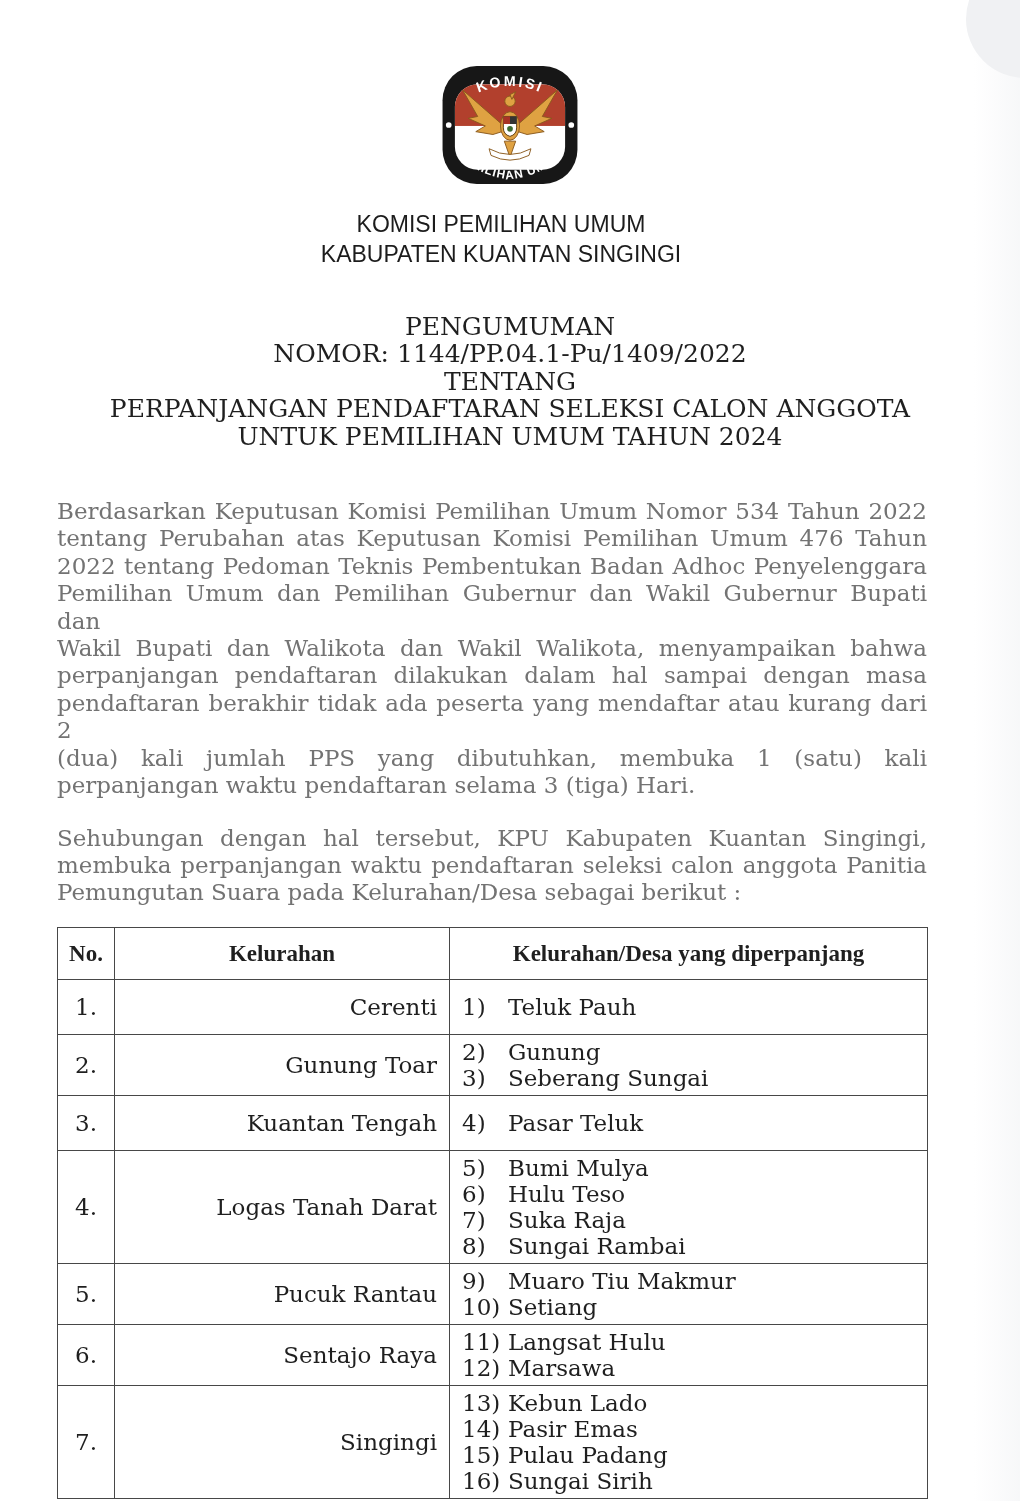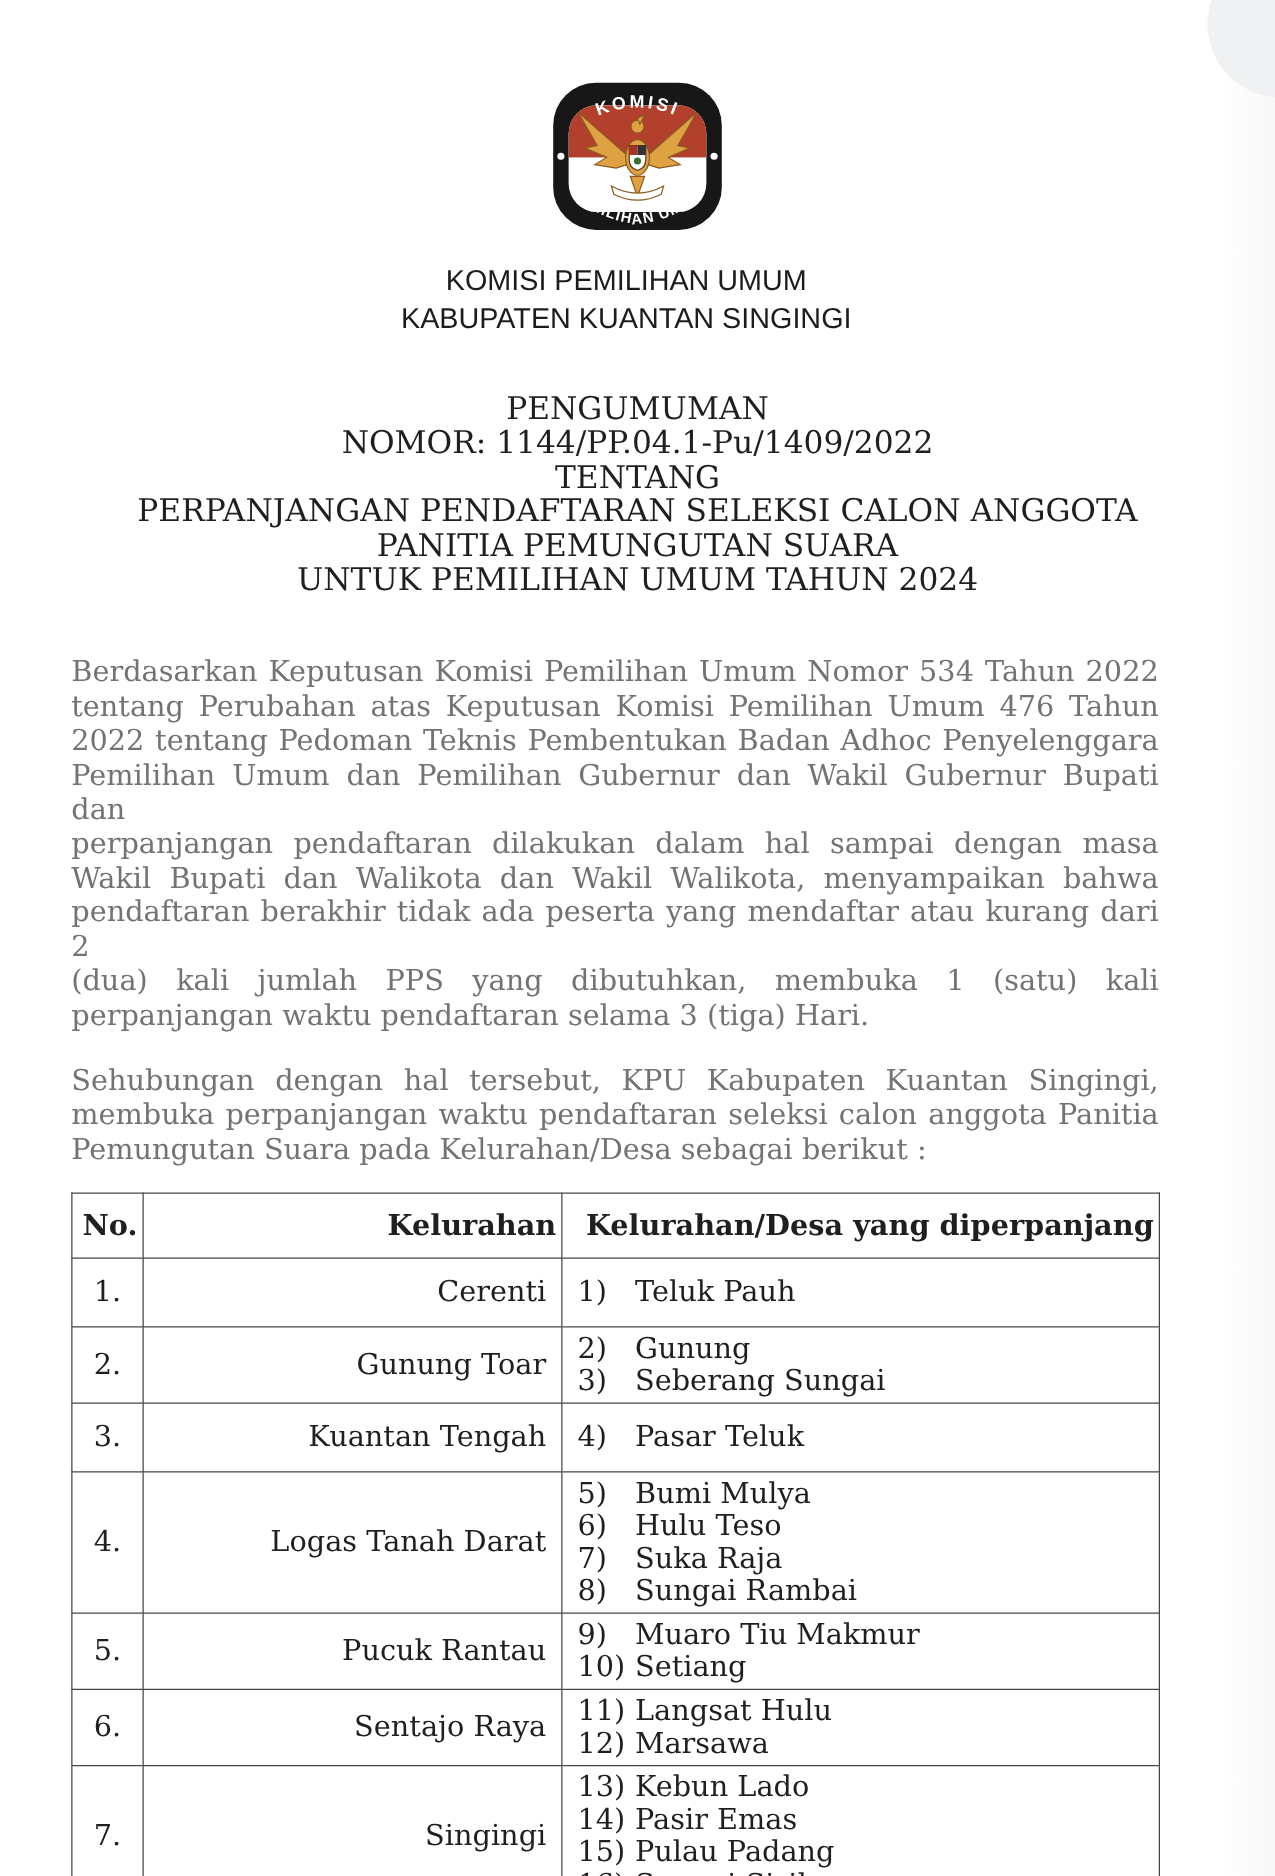--- a/index.html
+++ b/index.html
@@ -20,22 +20,22 @@
     color:#1f1f1f;}
   .title-block .line{text-align:center;}
   .para{width:870px;margin-left:57px;font-size:23px;line-height:27.4px;color:#737373;}
   .para .line{text-align:justify;text-align-last:justify;}
   .para .line.last{text-align-last:left;}
   #para1{margin-top:48px;}
   #para2{margin-top:25px;}
   table.doc-table{margin:20px 0 0 57px;width:870px;border-collapse:collapse;
     table-layout:fixed;font-size:23px;color:#1f1f1f;}
   .doc-table th,.doc-table td{border:1.5px solid #474747;vertical-align:middle;}
-  .doc-table th{font-weight:bold;text-align:right;padding:12px 4px;line-height:27px;
-    white-space:nowrap;overflow:hidden;}
+  .doc-table th{font-weight:bold;text-align:center;padding:12px 4px;line-height:27px;
+    white-space:nowrap;overflow:hidden;font-family:Liberation Serif, serif;}
   .doc-table td{line-height:26px;}
   td.c-no{text-align:center;padding:3px 4px;}
   td.c-kec{padding:3px 12px 16px 16px;text-align:right;}
   td.c-kel{padding:3px 8px 3px 12px;}
   tr.single td{padding-top:14px;padding-bottom:14px;}
   tr.multi td{padding-top:4px;padding-bottom:4px;}
   .village{display:flex;}
   .village .num{width:46px;flex:none;}
   .village .name{flex:1;}
 </style>
@@ -84,31 +84,30 @@
       <div>KOMISI PEMILIHAN UMUM</div>
       <div>KABUPATEN KUANTAN SINGINGI</div>
     </div>
   </header>
 
   <section class="title-block">
       <div class="line">PENGUMUMAN</div>
       <div class="line">NOMOR: 1144/PP.04.1-Pu/1409/2022</div>
       <div class="line">TENTANG</div>
       <div class="line">PERPANJANGAN PENDAFTARAN SELEKSI CALON ANGGOTA</div>
-      <div class="line">PANITIA PEMUNGUTAN SUARA</div>
       <div class="line last">UNTUK PEMILIHAN UMUM TAHUN 2024</div>
     </section>
 
   <section class="para" id="para1">
       <div class="line">Berdasarkan Keputusan Komisi Pemilihan Umum Nomor 534 Tahun 2022</div>
       <div class="line">tentang Perubahan atas Keputusan Komisi Pemilihan Umum 476 Tahun</div>
       <div class="line">2022 tentang Pedoman Teknis Pembentukan Badan Adhoc Penyelenggara</div>
       <div class="line">Pemilihan Umum dan Pemilihan Gubernur dan Wakil Gubernur Bupati dan</div>
+      <div class="line">Wakil Bupati dan Walikota dan Wakil Walikota, menyampaikan bahwa</div>
       <div class="line">perpanjangan pendaftaran dilakukan dalam hal sampai dengan masa</div>
-      <div class="line">Wakil Bupati dan Walikota dan Wakil Walikota, menyampaikan bahwa</div>
       <div class="line">pendaftaran berakhir tidak ada peserta yang mendaftar atau kurang dari 2</div>
       <div class="line">(dua) kali jumlah PPS yang dibutuhkan, membuka 1 (satu) kali</div>
       <div class="line last">perpanjangan waktu pendaftaran selama 3 (tiga) Hari.</div>
     </section>
 
   <section class="para" id="para2">
       <div class="line">Sehubungan dengan hal tersebut, KPU Kabupaten Kuantan Singingi,</div>
       <div class="line">membuka perpanjangan waktu pendaftaran seleksi calon anggota Panitia</div>
       <div class="line last">Pemungutan Suara pada Kelurahan/Desa sebagai berikut :</div>
     </section>

